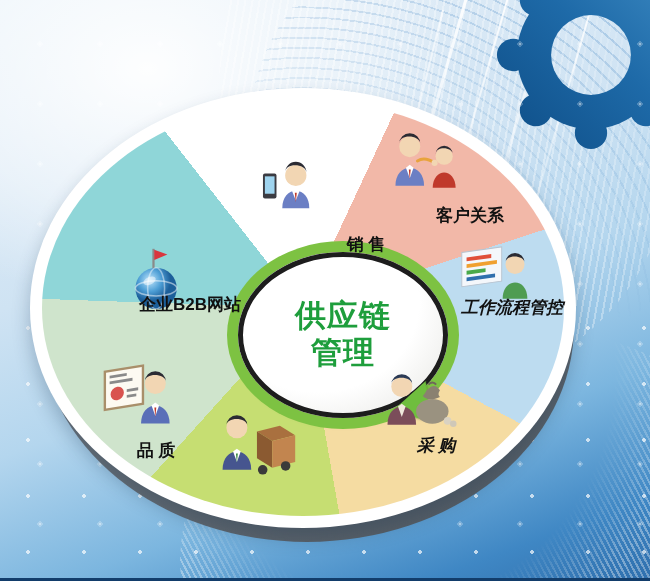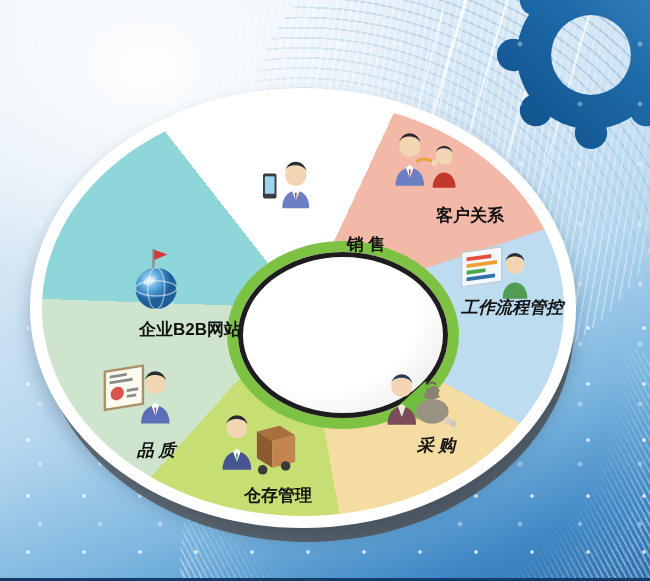--- a/index.html
+++ b/index.html
@@ -221,20 +221,24 @@
       <div class="seg" style="background:conic-gradient(from 0deg, transparent 0deg 322deg, #cdc0dd 322deg 25deg, transparent 25deg 360deg);"></div>
       <div class="seg" style="background:conic-gradient(from 0deg, transparent 0deg 25deg, #f2b8a8 25deg 72deg, transparent 72deg 360deg);"></div>
       <div class="seg" style="background:conic-gradient(from 0deg, transparent 0deg 72deg, #bddcf0 72deg 118deg, transparent 118deg 360deg);"></div>
       <div class="seg" style="background:conic-gradient(from 0deg, transparent 0deg 118deg, #f5dca2 118deg 170deg, transparent 170deg 360deg);"></div>
       <div class="seg" style="background:conic-gradient(from 0deg, transparent 0deg 170deg, #c6de72 170deg 222deg, transparent 222deg 360deg);"></div>
       <div class="seg" style="background:conic-gradient(from 0deg, transparent 0deg 222deg, #cfe4cc 222deg 272deg, transparent 272deg 360deg);"></div>
       <div class="seg" style="background:conic-gradient(from 0deg, transparent 0deg 272deg, #8fd6d8 272deg 322deg, transparent 322deg 360deg);"></div>
 
       <div class="hole"></div>
       <div class="arrow"></div>
+      <div class="hole-label">
+        <span>供应链</span>
+        <span>管理</span>
+      </div>
     </div>
 
     <div class="slice-icon" style="left:272px;top:108px;">
       <svg viewBox="0 0 64 58" width="62" height="56">
         <rect x="4" y="16" width="14" height="26" rx="2" fill="#3b3b42"></rect>
         <rect x="6" y="19" width="10" height="18" fill="#9fd4ef"></rect>
         <circle cx="38" cy="18" r="11" fill="#f2d6b3"></circle>
         <path d="M27 15a11 11 0 0 1 22 0c0-9-22-11-22 0z" fill="#2b2b33"></path>
         <path d="M24 52c0-11 6-18 14-18s14 7 14 18z" fill="#6b7fc4"></path>
         <path d="M34 34l4 10 4-10-4-3z" fill="#fff"></path>
@@ -297,56 +301,55 @@
         <path d="M10 62c0-12 7-19 15-19s15 7 15 19z" fill="#46558f"></path>
         <path d="M21 43l4 11 4-11-4-3z" fill="#fff"></path>
         <path d="M24 45l1 10 1-10z" fill="#3d8b45"></path>
         <path d="M46 22l24-6 16 10-24 6z" fill="#a9703f"></path>
         <path d="M46 22v28l16 10V32z" fill="#8b5a31"></path>
         <path d="M62 32l24-6v28l-24 6z" fill="#c2854f"></path>
         <circle cx="52" cy="62" r="5" fill="#3a3a3a"></circle>
         <circle cx="76" cy="58" r="5" fill="#3a3a3a"></circle>
       </svg>
     </div>
-    <div class="slice-label" style="left:260px;top:417px;">仓存管理</div>
 
     <div class="slice-icon" style="left:124px;top:317px;width:80px;height:66px;">
       <svg viewBox="0 0 84 68" width="80" height="66">
         <g transform="skewY(-9)">
           <rect x="3" y="10" width="40" height="40" fill="#fdfaf2" stroke="#a98f6a" stroke-width="2.5"></rect>
           <rect x="8" y="15" width="18" height="3" fill="#8a8a8a"></rect>
           <rect x="8" y="21" width="24" height="3" fill="#8a8a8a"></rect>
           <circle cx="16" cy="35" r="7" fill="#d9534f"></circle>
           <rect x="26" y="32" width="12" height="3" fill="#8a8a8a"></rect>
           <rect x="26" y="38" width="10" height="3" fill="#8a8a8a"></rect>
         </g>
         <circle cx="56" cy="22" r="11" fill="#f2d6b3"></circle>
         <path d="M45 20a11 11 0 0 1 22 0c0-9-22-10-22 0z" fill="#2b2b33"></path>
         <path d="M41 64c0-12 7-19 15-19s15 7 15 19z" fill="#5a6fb8"></path>
         <path d="M52 45l4 11 4-11-4-3z" fill="#fff"></path>
         <path d="M55 47l1 10 1-10z" fill="#c0392b"></path>
       </svg>
     </div>
-    <div class="slice-label" style="left:138px;top:372px;font-style:italic;">品  质</div>
+    <div class="slice-label" style="left:138px;top:372px;">品  质</div>
 
     <div class="slice-icon" style="left:140px;top:200px;width:64px;height:66px;">
       <svg viewBox="0 0 68 70" width="64" height="66">
         <defs>
           <radialGradient id="gl" cx="35%" cy="30%">
             <stop offset="0%" stop-color="#bfe5fb"></stop>
             <stop offset="55%" stop-color="#4e9fd6"></stop>
             <stop offset="100%" stop-color="#1c5f9a"></stop>
           </radialGradient>
         </defs>
         <rect x="28" y="4" width="2.4" height="26" fill="#8a8a8a"></rect>
         <path d="M30 5l14 5-14 6z" fill="#d9363e"></path>
         <circle cx="32" cy="46" r="22" fill="url(#gl)"></circle>
         <ellipse cx="32" cy="46" rx="22" ry="8" fill="none" stroke="rgba(255,255,255,.5)" stroke-width="1.6"></ellipse>
         <ellipse cx="32" cy="46" rx="9" ry="22" fill="none" stroke="rgba(255,255,255,.45)" stroke-width="1.6"></ellipse>
         <ellipse cx="25" cy="38" rx="7" ry="4" fill="rgba(255,255,255,.5)" transform="rotate(-25 25 38)"></ellipse>
       </svg>
     </div>
-    <div class="slice-label" style="left:172px;top:226px;margin-top:25px;">企业B2B网站</div>
+    <div class="slice-label" style="left:172px;top:226px;">企业B2B网站</div>
 
   </div>
 
   <div class="bottom-line"></div>
 </div>
 
 </body></html>

